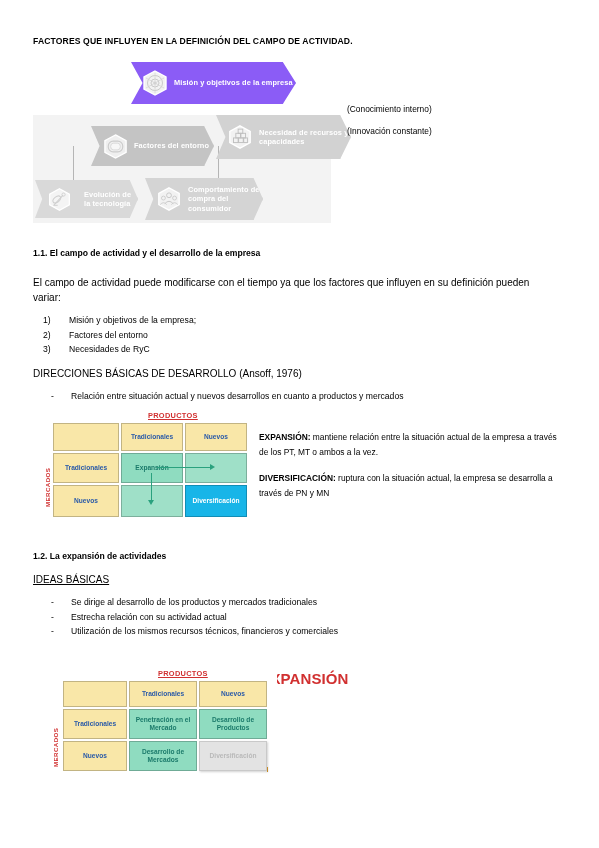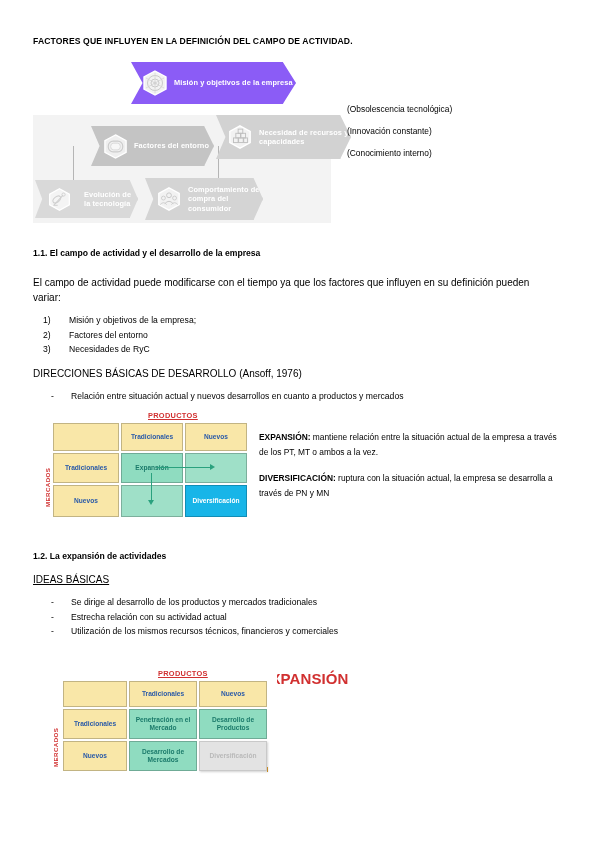--- a/index.html
+++ b/index.html
@@ -223,23 +223,22 @@
           <path d="M4.5 20 q3.5 -4 7 0" fill="none" stroke="#cccccc" stroke-width="1"></path>
           <circle cx="20" cy="13" r="2.1" fill="none" stroke="#cccccc" stroke-width="1"></circle>
           <path d="M16.5 20 q3.5 -4 7 0" fill="none" stroke="#cccccc" stroke-width="1"></path>
         </svg>
       </span>
       <span class="lbl">Comportamiento de compra del consumidor</span>
     </div>
   </div>
 
   <div class="annots">
-    <div>(Obsolescencia tecnológica)</div>
+    <div>(Conocimiento interno)</div>
     <div>(Innovación constante)</div>
-    <div>(Conocimiento interno)</div>
   </div>
 
   <div class="heading" style="left:33px; top:246px;">1.1. El campo de actividad y el desarrollo de la empresa</div>
   <div class="para" style="left:33px; top:275px; width:520px;">El campo de actividad puede modificarse con el tiempo ya que los factores que influyen en su definición pueden variar:</div>
 
   <ol class="numlist" style="left:33px; top:313px;">
     <li>
       <span class="mk">1)</span>
       <span>Misión y objetivos de la empresa;</span>
     </li>

